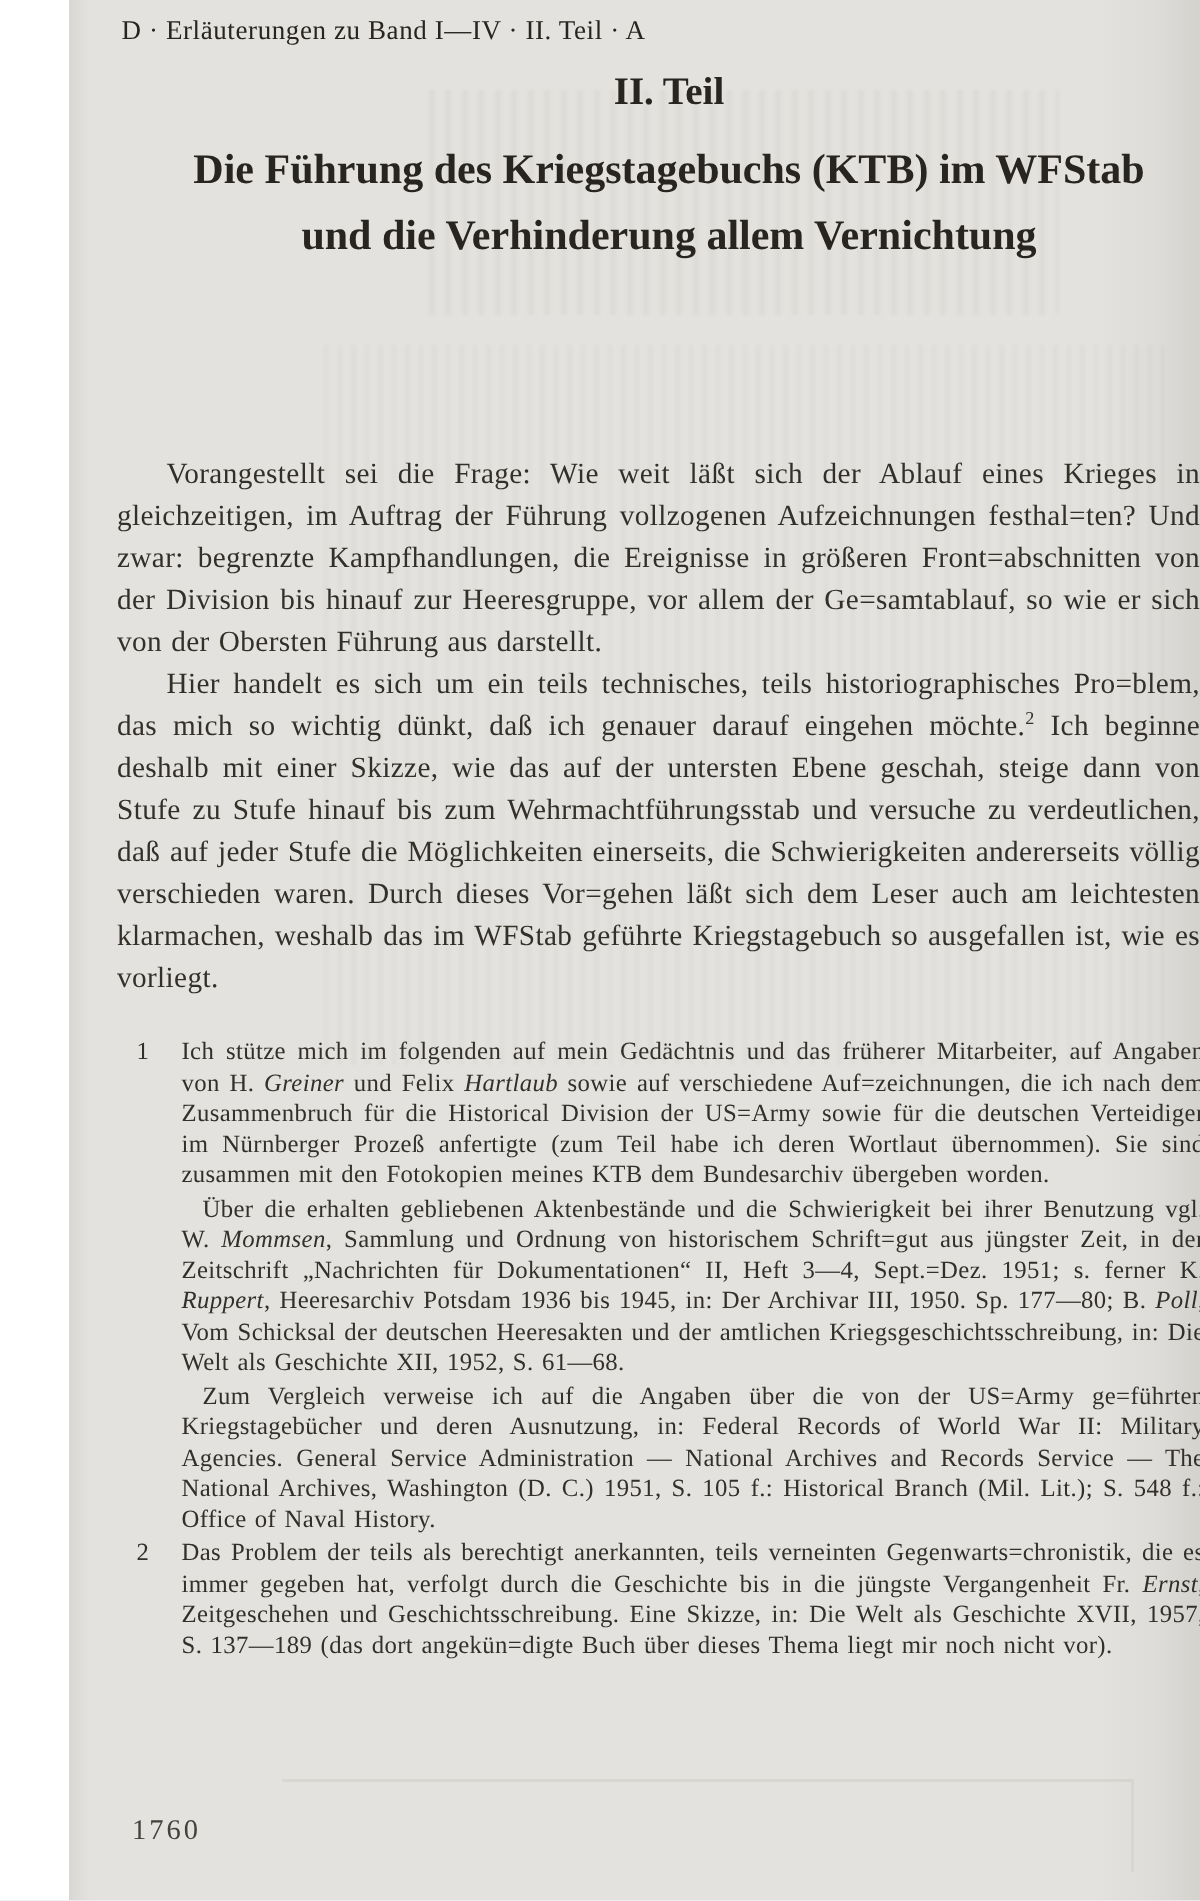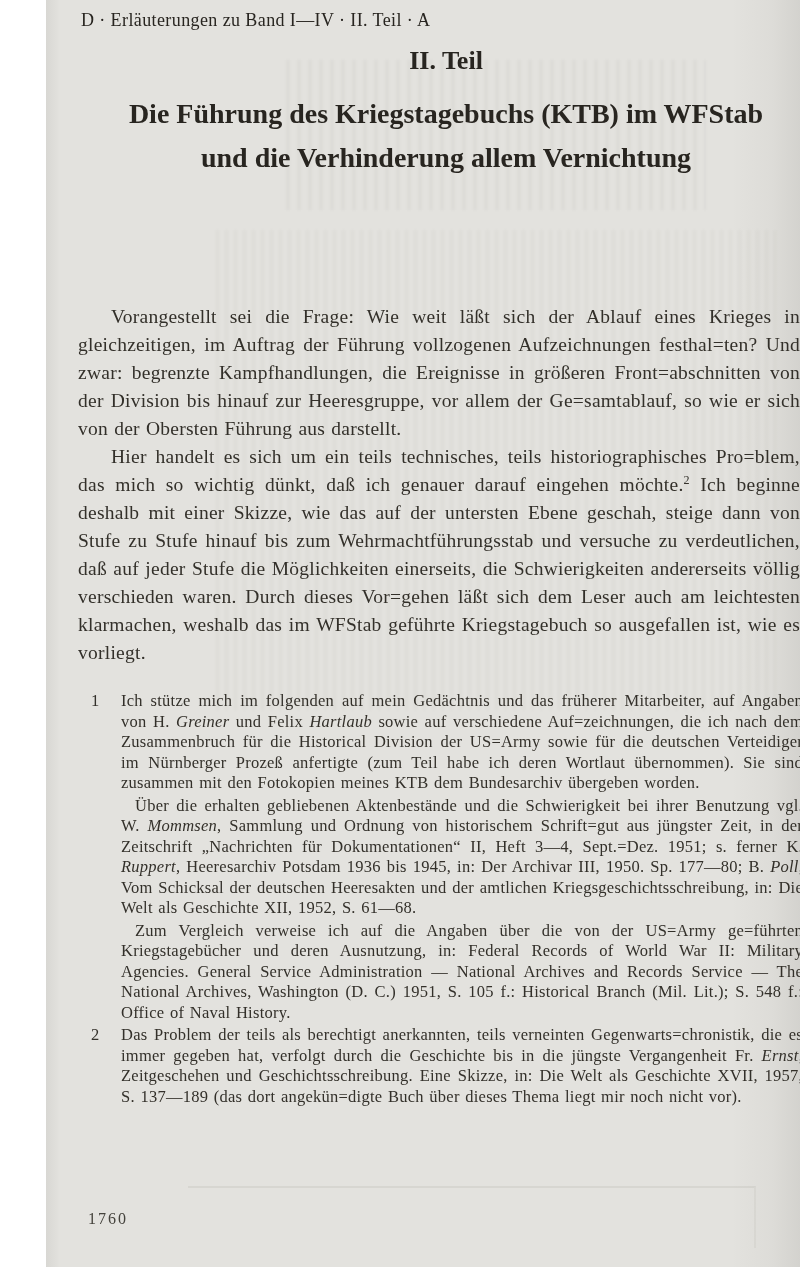--- a/index.html
+++ b/index.html
@@ -82,21 +82,21 @@
     letter-spacing:0.25px;word-spacing:1.2px;
   }
   .fn{display:flex;margin-bottom:2px;}
   .fn-num{width:30px;padding-left:15px;flex:none;}
   .fn-body{flex:1;}
   .fn-body p{margin:0;}
   .fn-body p + p{text-indent:14px;margin-top:2px;}
   em{}
   .page-number{
     position:absolute;left:42px;top:1210px;
-    font-size:16px;letter-spacing:2px;color:#44423c;
+    font-size:19px;letter-spacing:2px;color:#44423c;
   }
 </style>
 </head>
 <body>
 
 <div id="stage">
 
   <div class="ghost-texture2"></div>
   <div class="ghost-texture"></div>
   <div class="ghost-table"></div>

